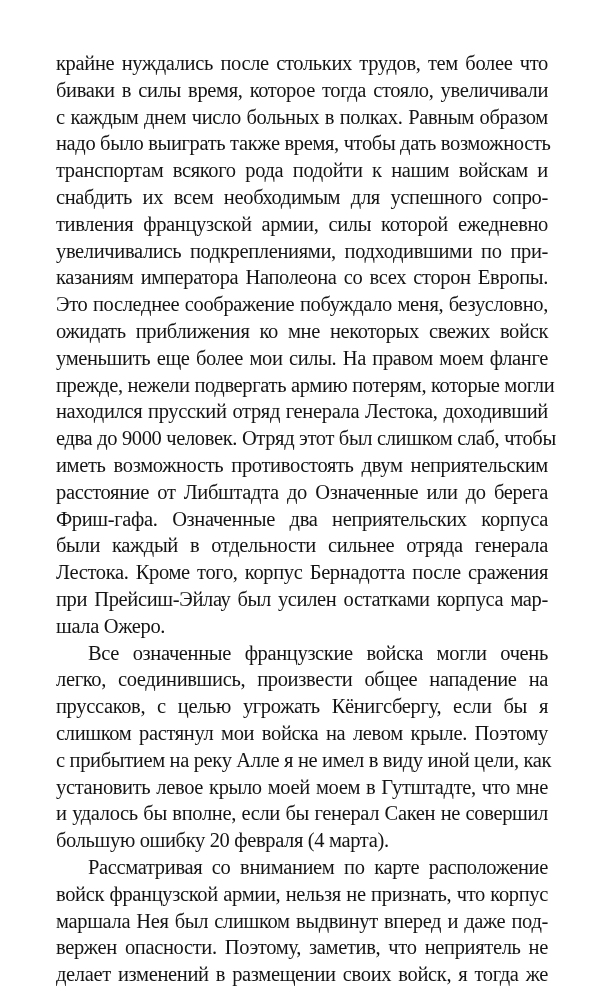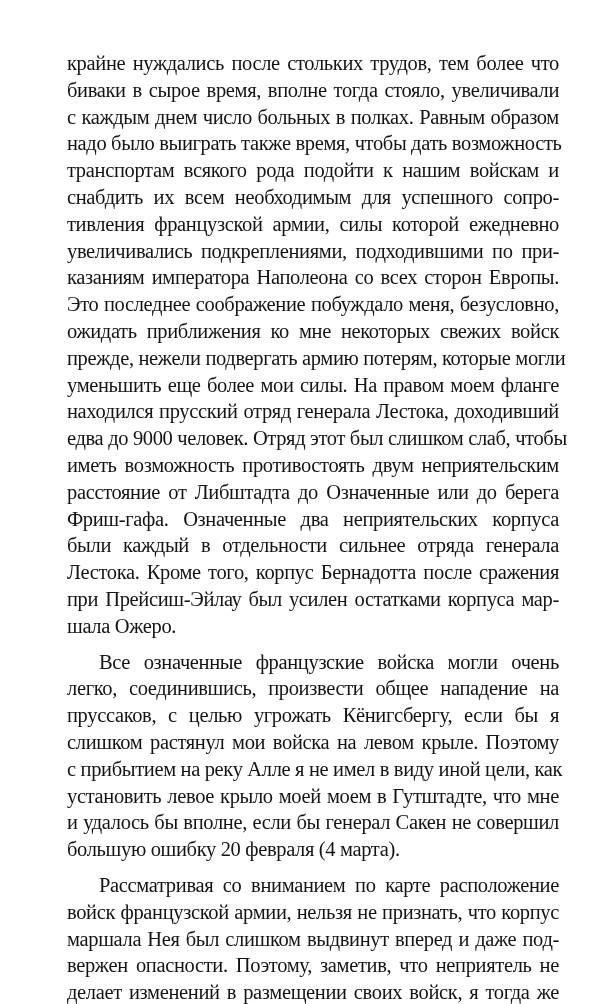--- a/index.html
+++ b/index.html
@@ -10,21 +10,21 @@
     body {
       width: 600px;
       height: 1004px;
       position: relative;
       overflow: hidden;
       font-family: "Liberation Serif", "DejaVu Serif", serif;
       color: #141414;
     }
     .page {
       position: absolute;
-      left: 13px;
+      left: 2px;
       top: 0;
       width: 508px;
       height: 1004px;
       background: #ffffff;
     }
     .text-block {
       position: absolute;
       left: 54px;
       top: 50px;
       width: 492px;
@@ -34,21 +34,20 @@
       height: 26.8px;
       line-height: 26.8px;
       font-size: 20.5px;
       white-space: nowrap;
       text-align: justify;
       text-align-last: justify;
       letter-spacing: -0.35px;
     }
     .line.indent {
       padding-left: 32px;
-      margin-top: 9px;
     }
     .line.last {
       text-align-last: left;
     }
     .page-number {
       position: absolute;
       left: 0;
       width: 600px;
       top: 928px;
       text-align: center;
@@ -57,32 +56,32 @@
     }
   </style>
 </head>
 <body>
 
 <div class="page">
   <div class="text-block">
 
     <div>
       <span class="line">крайне нуждались после стольких трудов, тем более что</span>
-      <span class="line">биваки в сырое время, вполне тогда стояло, увеличивали</span>
+      <span class="line">биваки в силы время, которое тогда стояло, увеличивали</span>
       <span class="line">с каждым днем число больных в полках. Равным образом</span>
       <span class="line">надо было выиграть также время, чтобы дать возможность</span>
       <span class="line">транспортам всякого рода подойти к нашим войскам и</span>
       <span class="line">снабдить их всем необходимым для успешного сопро-</span>
       <span class="line">тивления французской армии, силы которой ежедневно</span>
       <span class="line">увеличивались подкреплениями, подходившими по при-</span>
       <span class="line">казаниям императора Наполеона со всех сторон Европы.</span>
       <span class="line">Это последнее соображение побуждало меня, безусловно,</span>
       <span class="line">ожидать приближения ко мне некоторых свежих войск</span>
+      <span class="line">уменьшить еще более мои силы. На правом моем фланге</span>
       <span class="line">прежде, нежели подвергать армию потерям, которые могли</span>
-      <span class="line">уменьшить еще более мои силы. На правом моем фланге</span>
       <span class="line">находился прусский отряд генерала Лестока, доходивший</span>
       <span class="line">едва до 9000 человек. Отряд этот был слишком слаб, чтобы</span>
       <span class="line">иметь возможность противостоять двум неприятельским</span>
       <span class="line">расстояние от Либштадта до Означенные или до берега</span>
       <span class="line">Фриш-гафа. Означенные два неприятельских корпуса</span>
       <span class="line">были каждый в отдельности сильнее отряда генерала</span>
       <span class="line">Лестока. Кроме того, корпус Бернадотта после сражения</span>
       <span class="line">при Прейсиш-Эйлау был усилен остатками корпуса мар-</span>
       <span class="line last">шала Ожеро.</span>
     </div>

